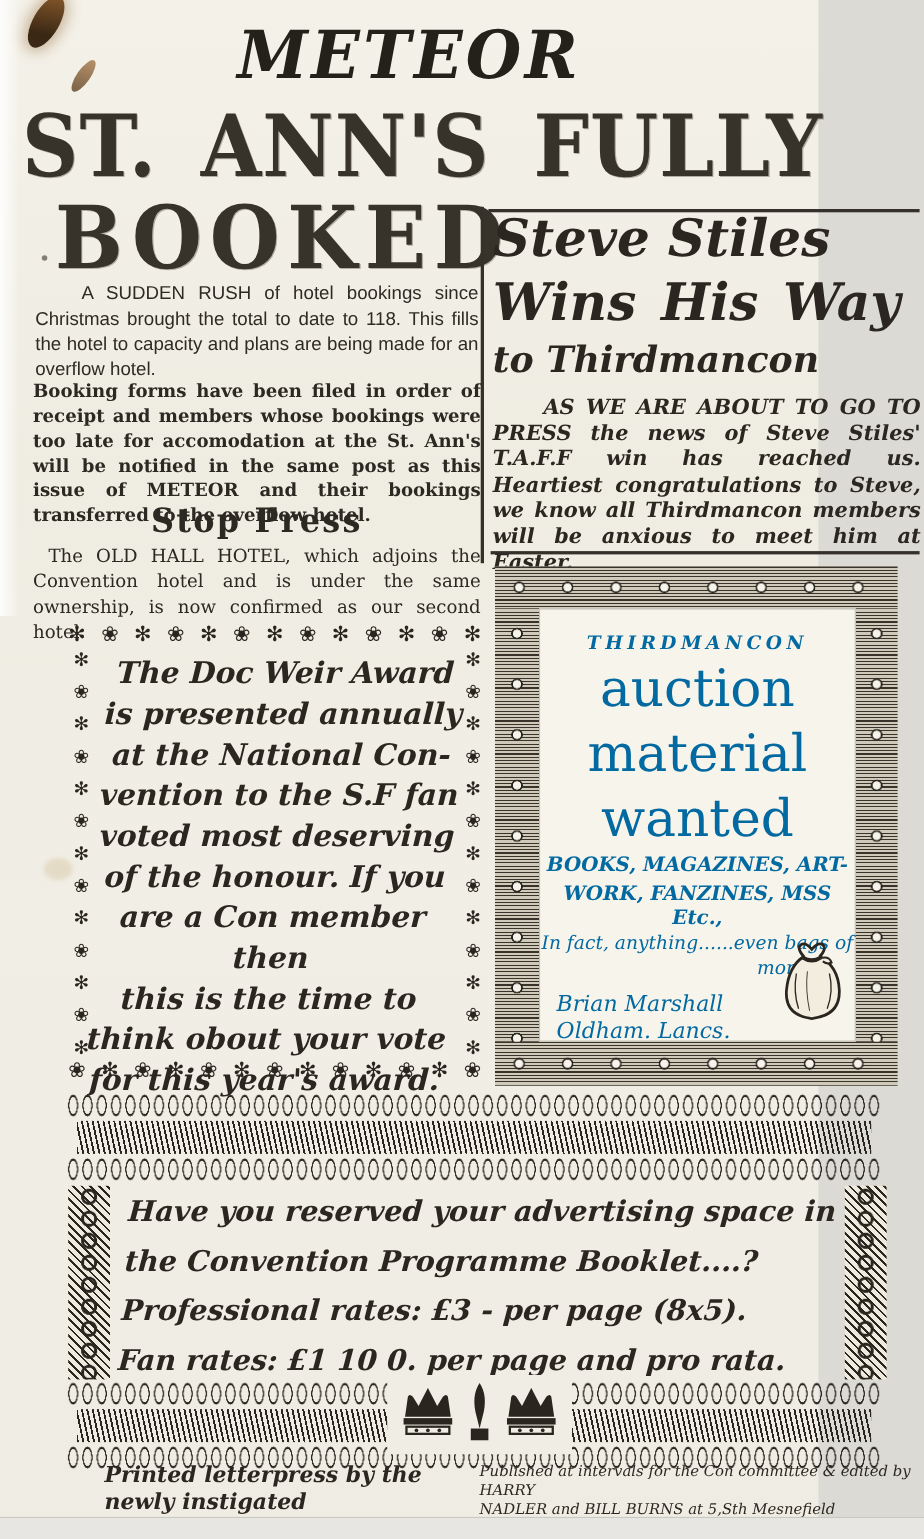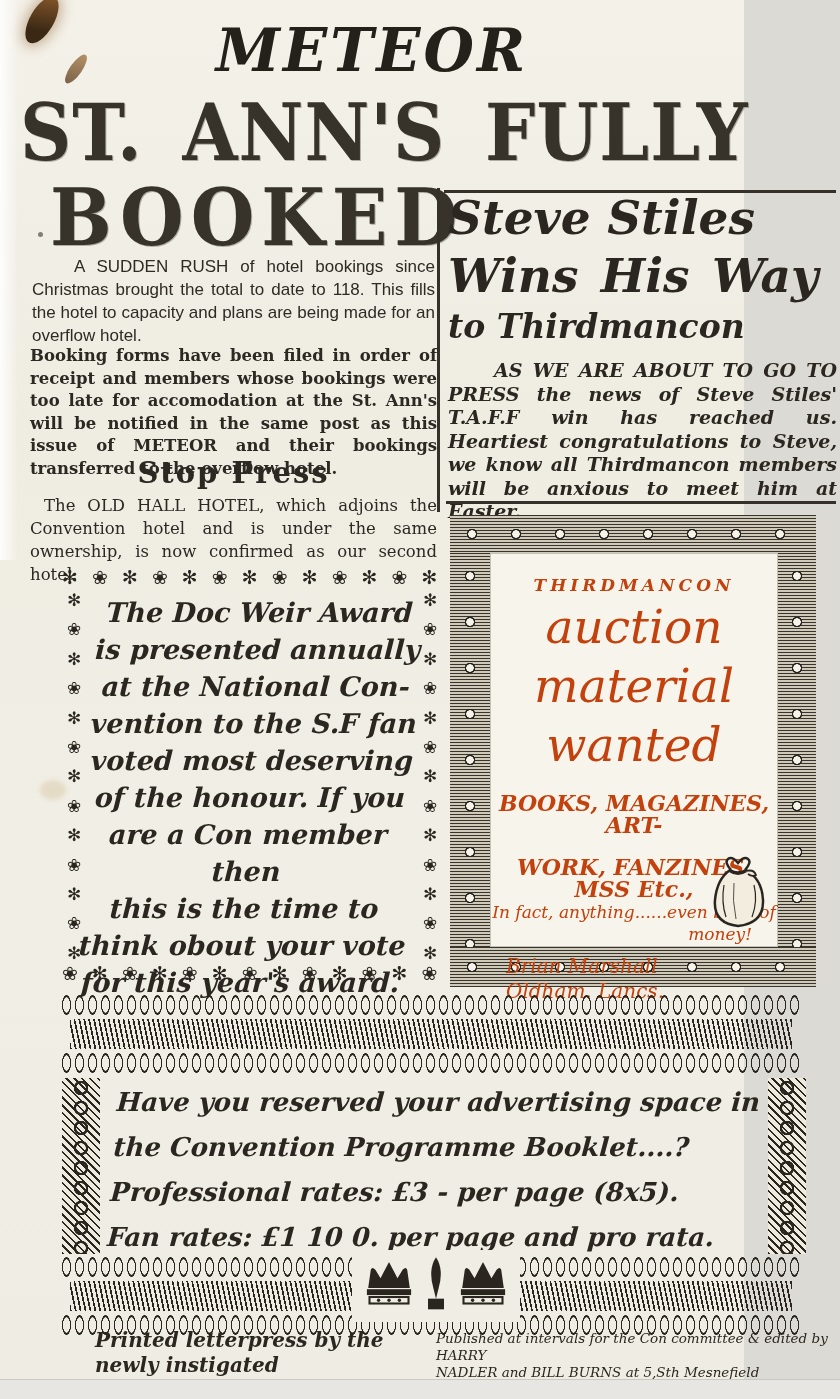--- a/index.html
+++ b/index.html
@@ -66,24 +66,24 @@
     background-size:44px 100%,auto;}
   .band-v{background-image:
       radial-gradient(circle at 50% 50%, #f6f3ea 0 3.5px, #26221c 4px 5px, rgba(0,0,0,0) 5.5px),
       repeating-linear-gradient(180deg,#39342b 0 1px,#cfc9ba 1px 3px);
     background-size:100% 46px,auto;}
   .auction .top{left:0;top:0;right:0;height:38px;}
   .auction .bottom{left:0;bottom:0;right:0;height:40px;}
   .auction .left{left:0;top:38px;bottom:40px;width:40px;}
   .auction .right{right:0;top:38px;bottom:40px;width:38px;}
   .auction-panel{position:absolute;left:40px;right:38px;top:38px;bottom:40px;background:#f7f4ec;
-    box-shadow:inset 0 0 0 1px rgba(42,38,31,.25);text-align:center;color:#c2410c;}
+    box-shadow:inset 0 0 0 1px rgba(42,38,31,.25);text-align:center;color:#0369a1;}
   .auc-kicker{margin-top:22px;font-style:italic;font-weight:bold;font-size:17px;letter-spacing:4px;}
-  .auc-big{font-style:italic;font-size:47px;line-height:55px;margin-top:4px;}
-  .auc-books{font-style:italic;font-weight:bold;font-size:22px;line-height:22px;margin-top:20px;}
+  .auc-big{font-size:47px;line-height:55px;margin-top:4px;}
+  .auc-books{font-style:italic;font-weight:bold;font-size:18px;line-height:22px;margin-top:4px;}
   .auc-infact{font-style:italic;font-size:17px;line-height:20px;margin-top:2px;}
   .auc-money{font-style:italic;font-size:17px;text-align:right;padding-right:26px;}
   .auc-contact{margin-top:10px;margin-left:16px;text-align:left;font-style:italic;font-size:20px;
     line-height:25px;}
   .moneybag{position:absolute;right:10px;bottom:12px;}
   
   .loops{left:60px;width:742px;}
   .loop-row{height:26px;
     background-image:radial-gradient(ellipse 5.5px 12px at 50% 50%, rgba(0,0,0,0) 0 62%, #2a261f 66% 80%, rgba(0,0,0,0) 84%);
     background-size:13px 26px;}

